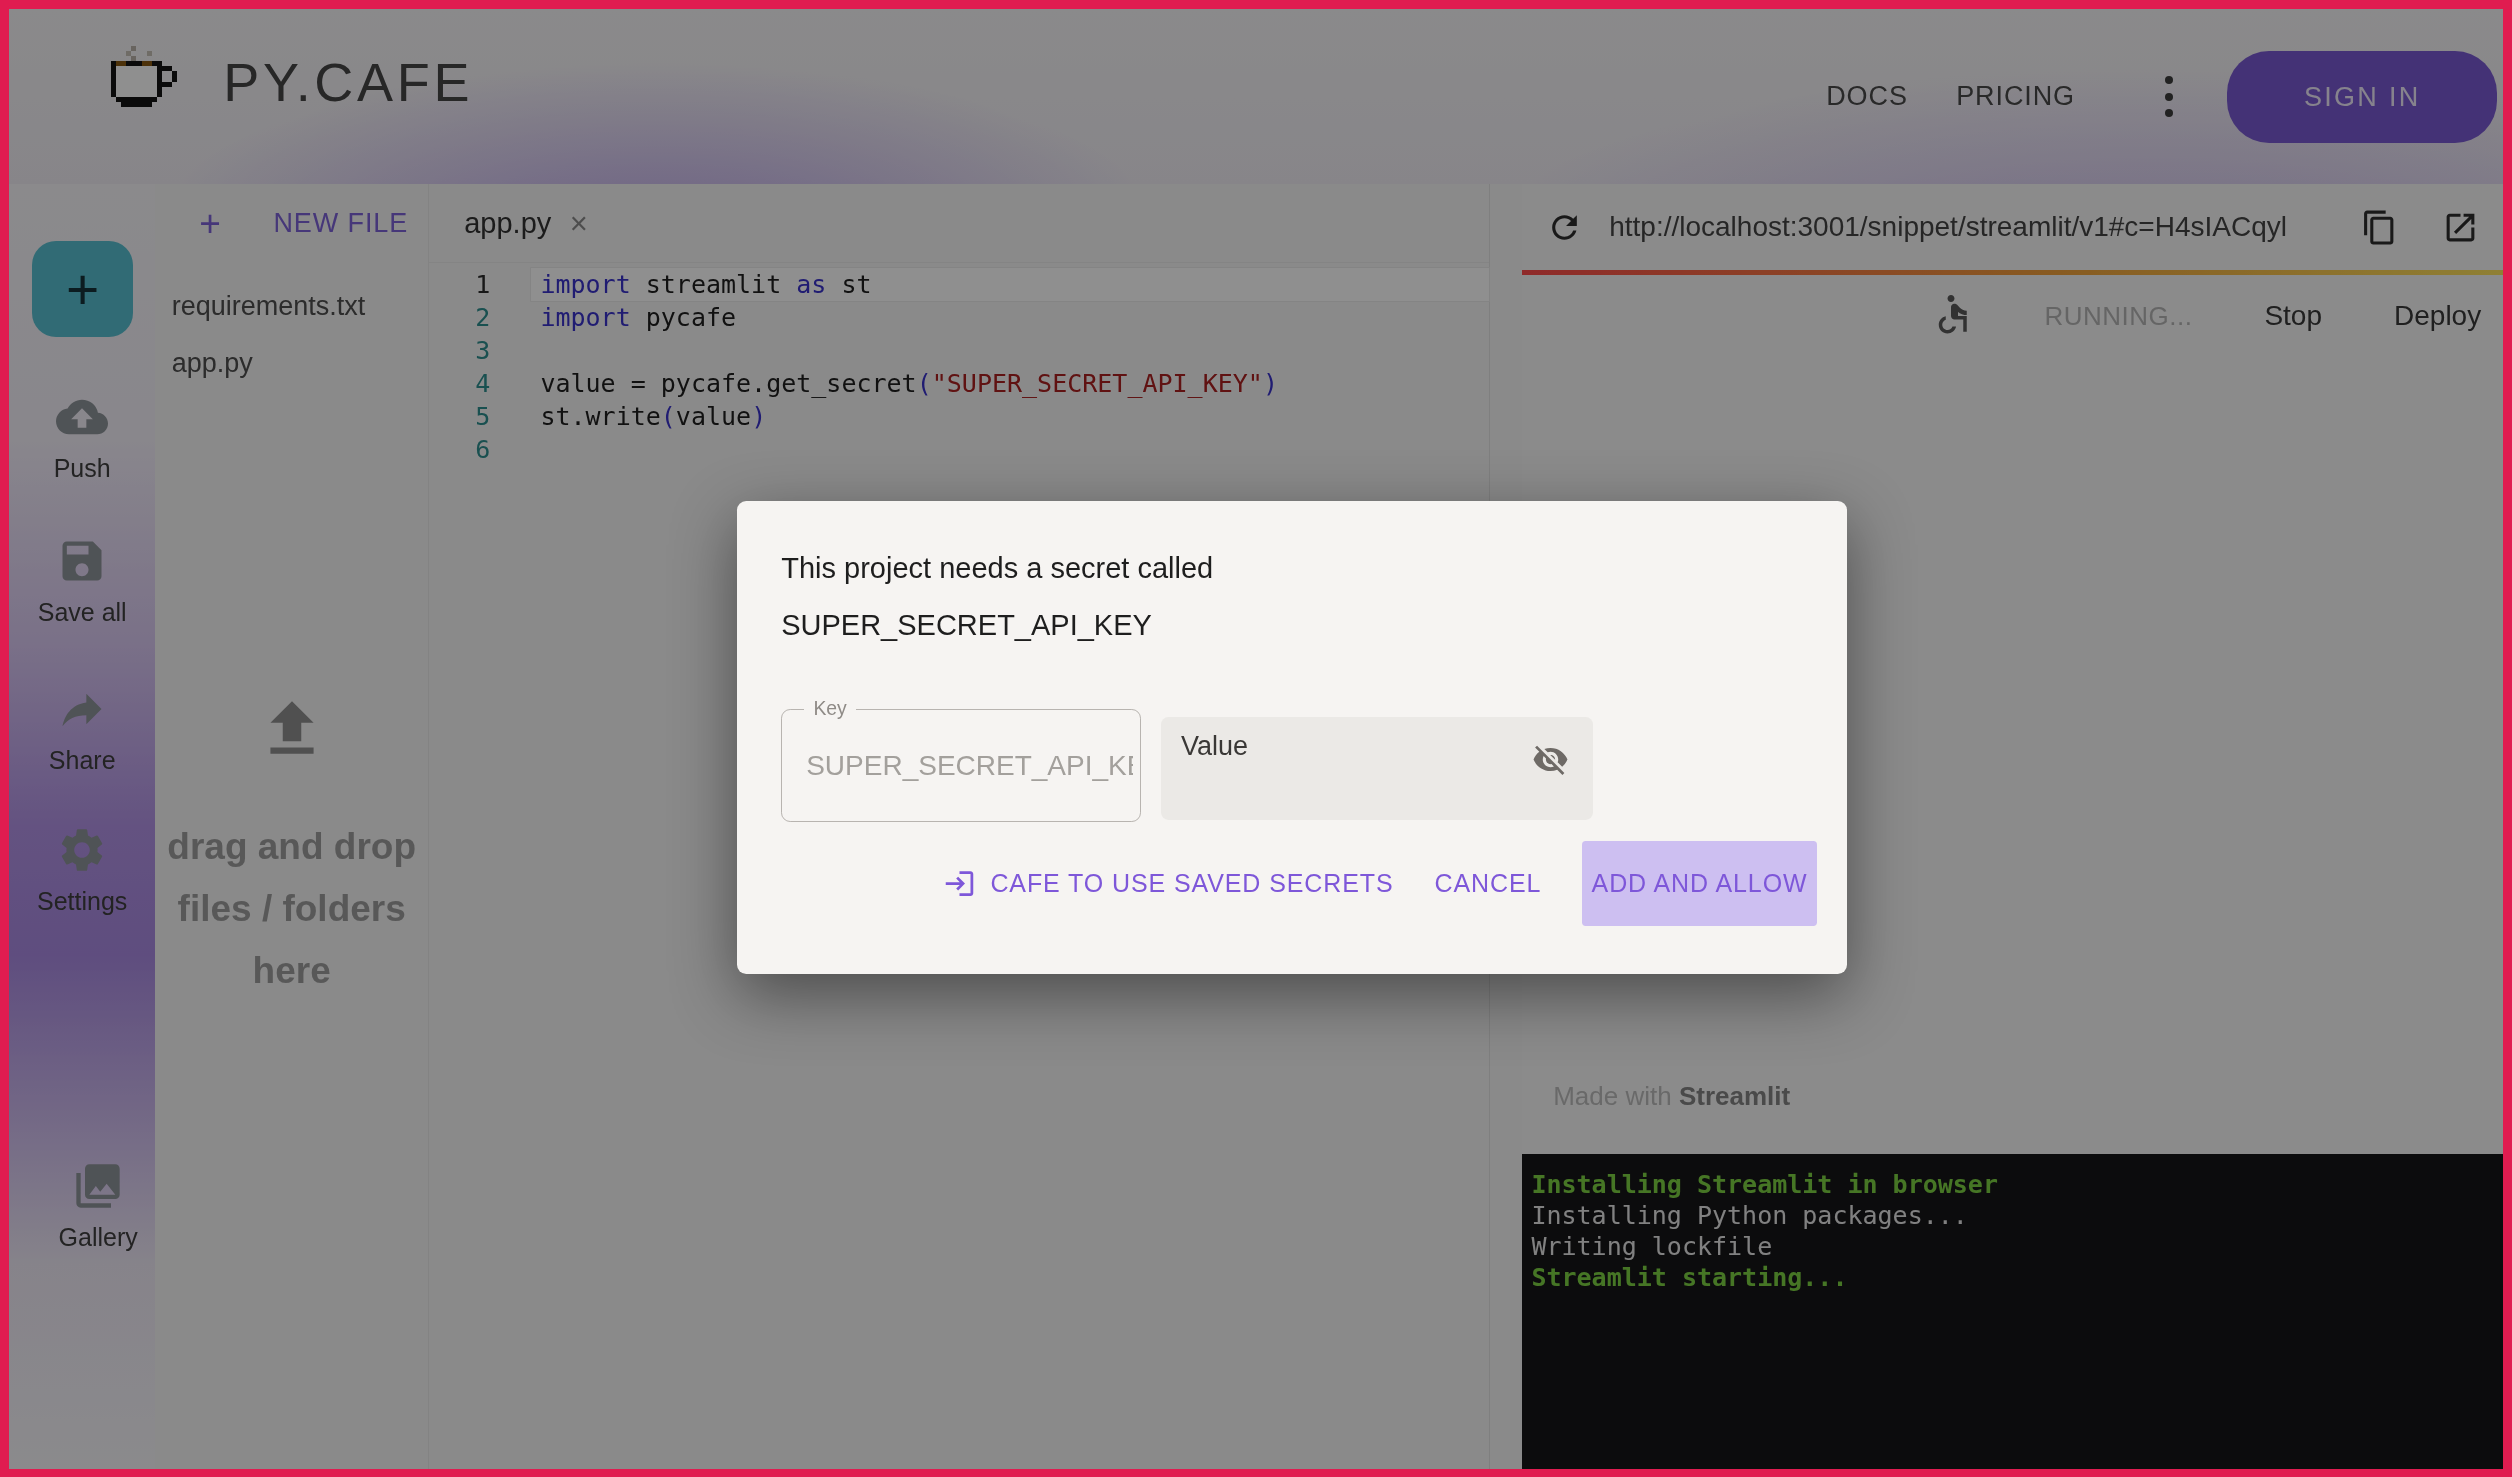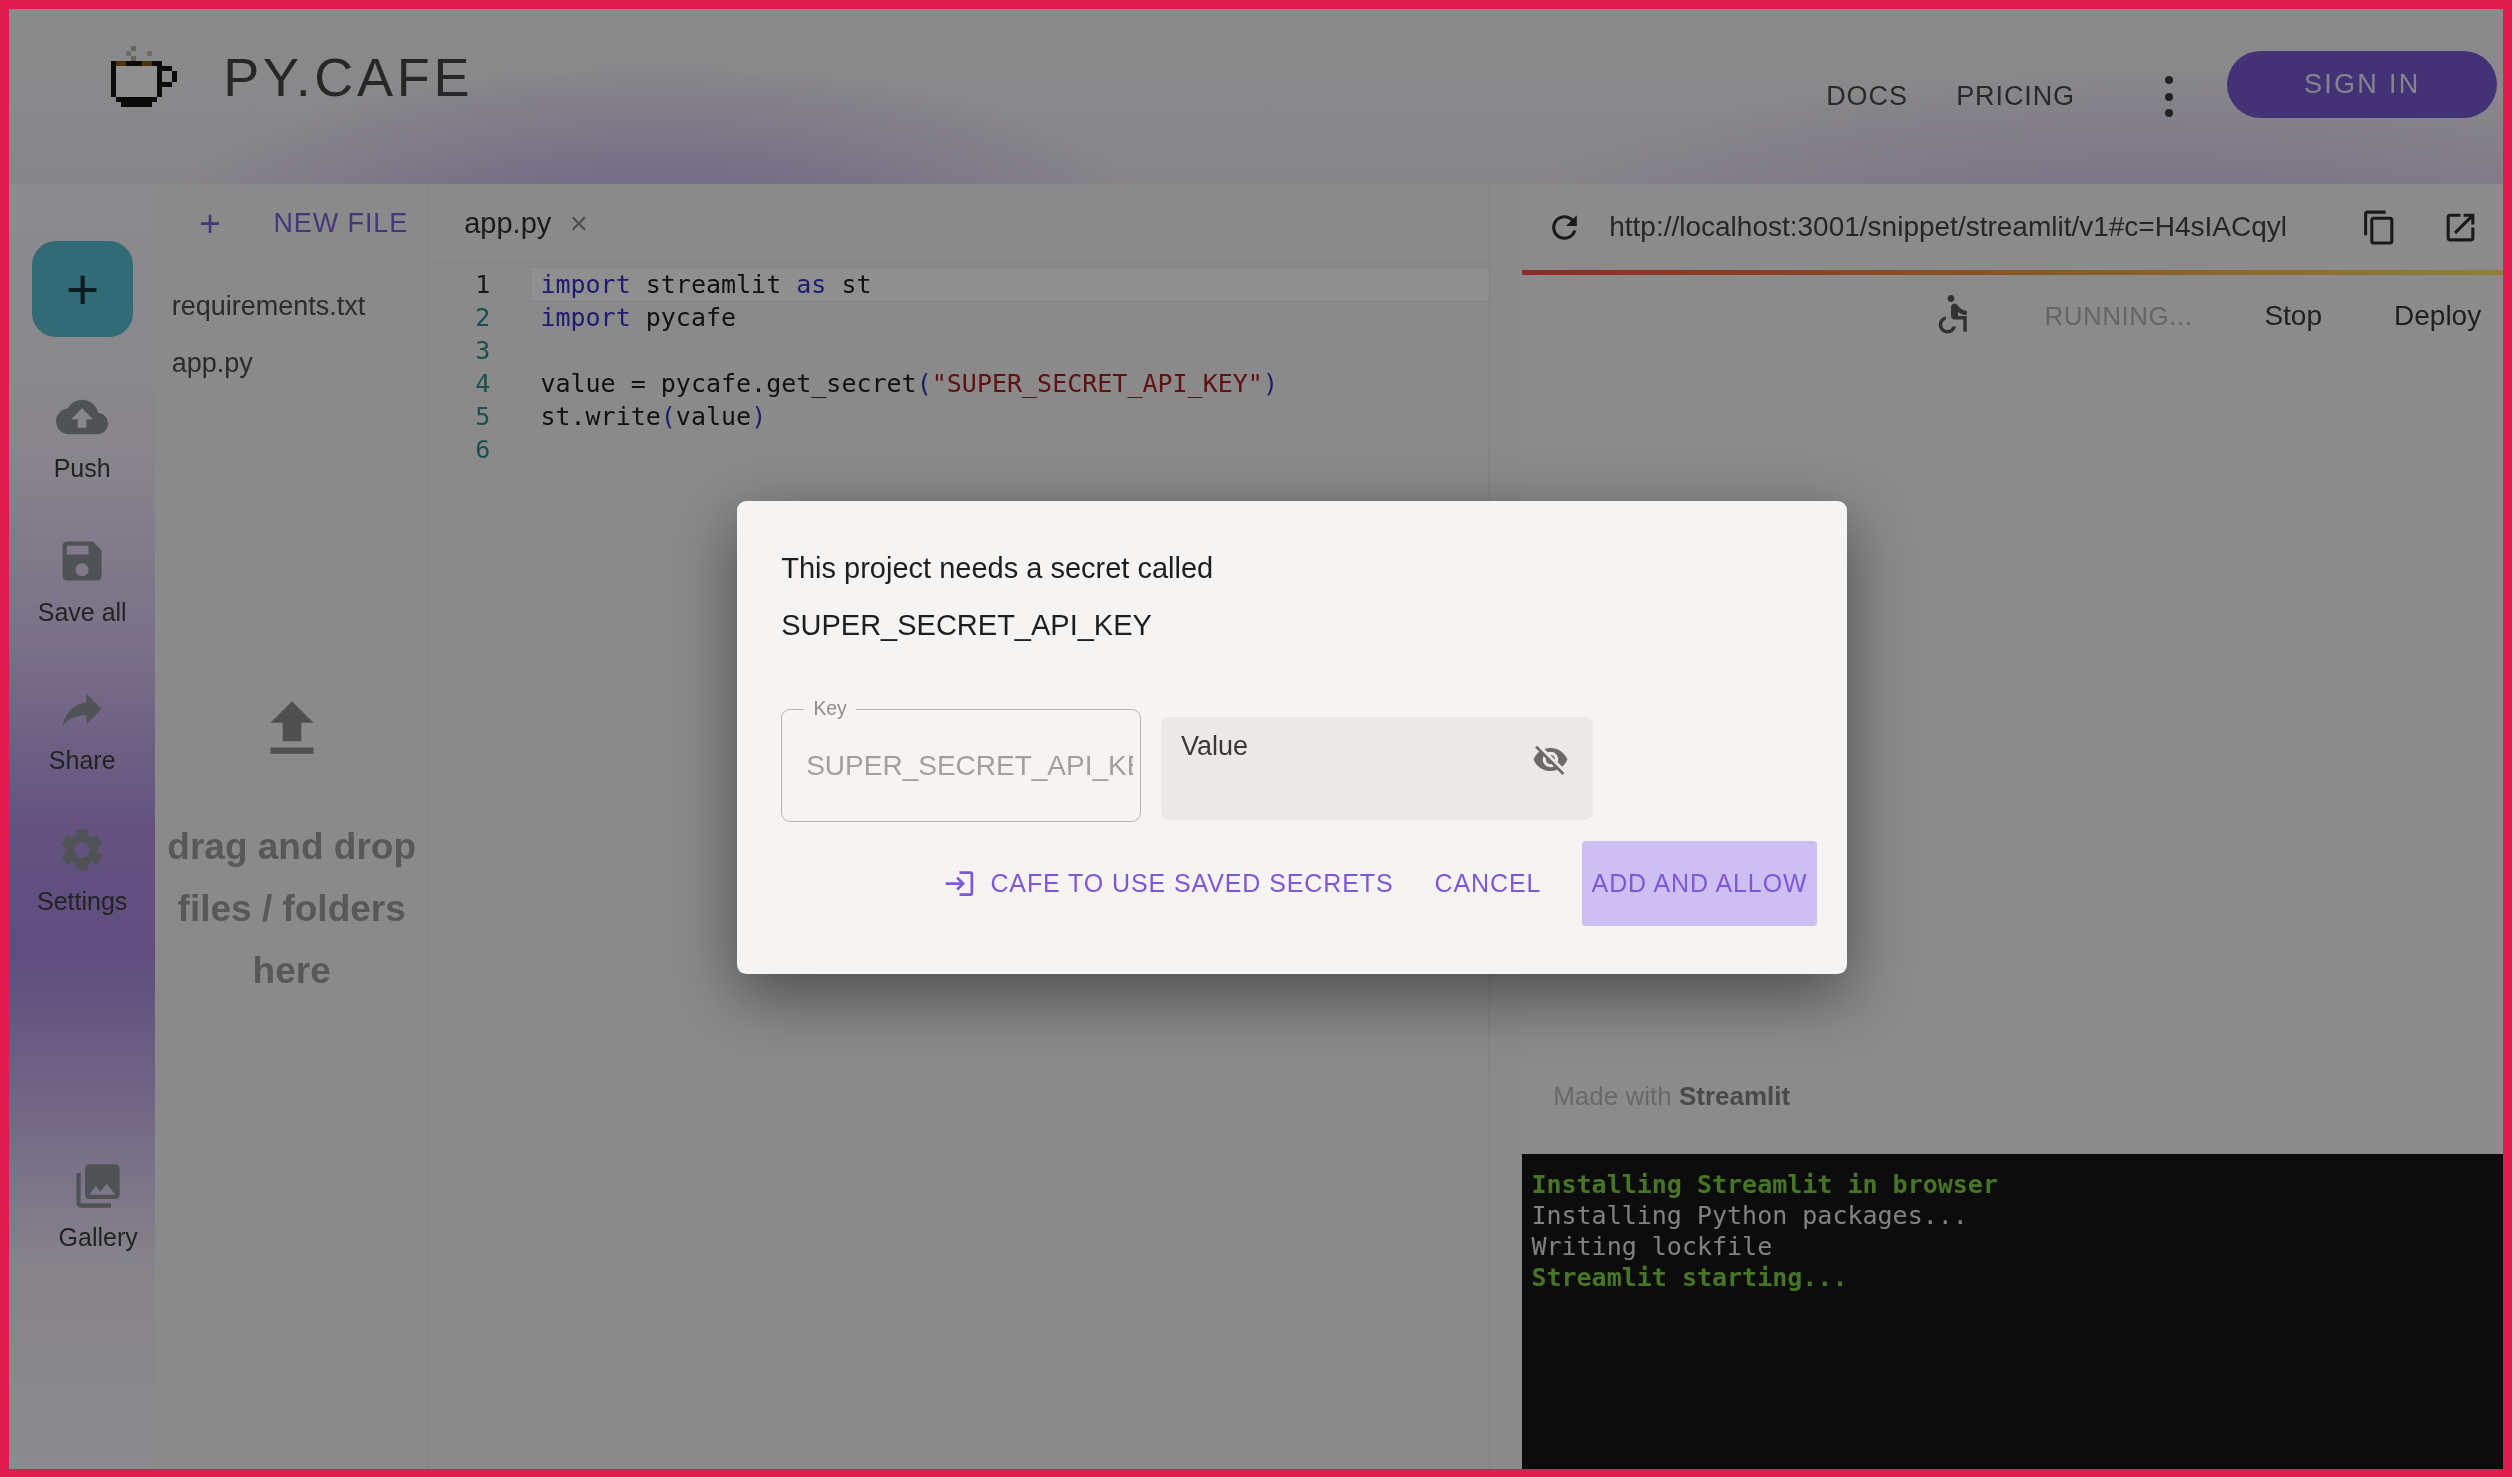--- a/index.html
+++ b/index.html
@@ -12,29 +12,29 @@
   .canvas { position:absolute; inset:9.2px; background:#f6f6f6; overflow:hidden; }
 
   
   .header {
     position:absolute; left:0; top:0; right:0; height:175px;
     background:
       radial-gradient(831px 296px at 26% 135%, rgba(140,100,226,.50), transparent 62%),
       radial-gradient(1201px 388px at 86% 170%, rgba(140,100,226,.42), transparent 62%),
       linear-gradient(#f7f6f8,#f1eef5);
   }
-  .logo-wrap { position:absolute; left:92px; top:37px; display:flex; align-items:flex-start; gap:41px; cursor:pointer; }
+  .logo-wrap { position:absolute; left:92px; top:37px; display:flex; align-items:center; gap:41px; cursor:pointer; }
   .logo-text { font-size:54px; letter-spacing:3.7px; font-weight:400; color:#474747; font-family:"Liberation Sans",sans-serif; }
   .nav-link { position:absolute; top:0; height:175px; display:flex; align-items:center; font-size:27px; letter-spacing:0.9px; color:#4a4a4a; cursor:pointer; }
   .nav-docs { left:1817px; }
   .nav-pricing { left:1947px; }
   .kebab { position:absolute; left:2141px; top:57px; width:37px; height:61px; display:flex; flex-direction:column; align-items:center; justify-content:center; gap:8.3px; cursor:pointer; }
   .kebab i { width:8.3px; height:8.3px; border-radius:50%; background:#3d3d3d; }
   .signin-btn {
-    position:absolute; left:2218px; top:42px; width:270px; height:67px; border:none;
+    position:absolute; left:2218px; top:42px; width:270px; height:92px; border:none;
     border-radius:42px; background:#7a5ad2; color:#efe9fb; font-size:27px; letter-spacing:2.3px;
     font-family:inherit; cursor:pointer; display:flex; align-items:center; justify-content:center;
   }
 
   
   .iconbar {
     position:absolute; left:0; top:175px; width:146px; bottom:0;
     background:linear-gradient(180deg,#f8f7fa 0%,#f4f0fa 20%,#d9c8f2 36%,#b293e6 50%,#a98ae2 60%,#ccb8ee 72%,#efeaf7 84%,#f8f7fa 100%);
   }
   .plus-btn {

